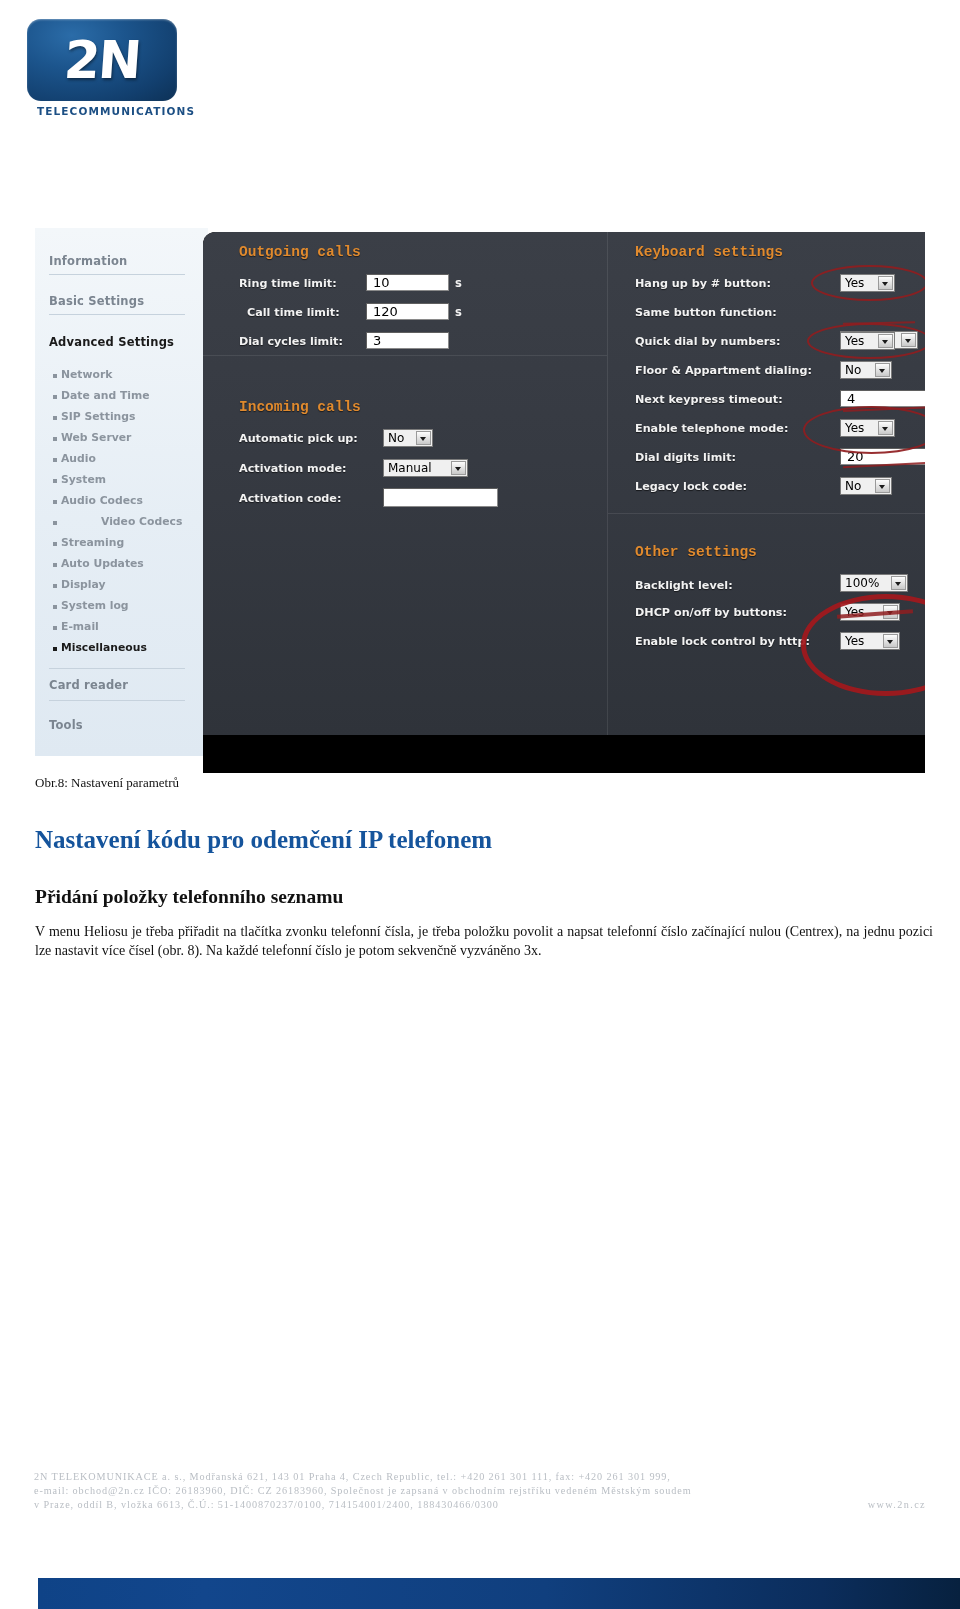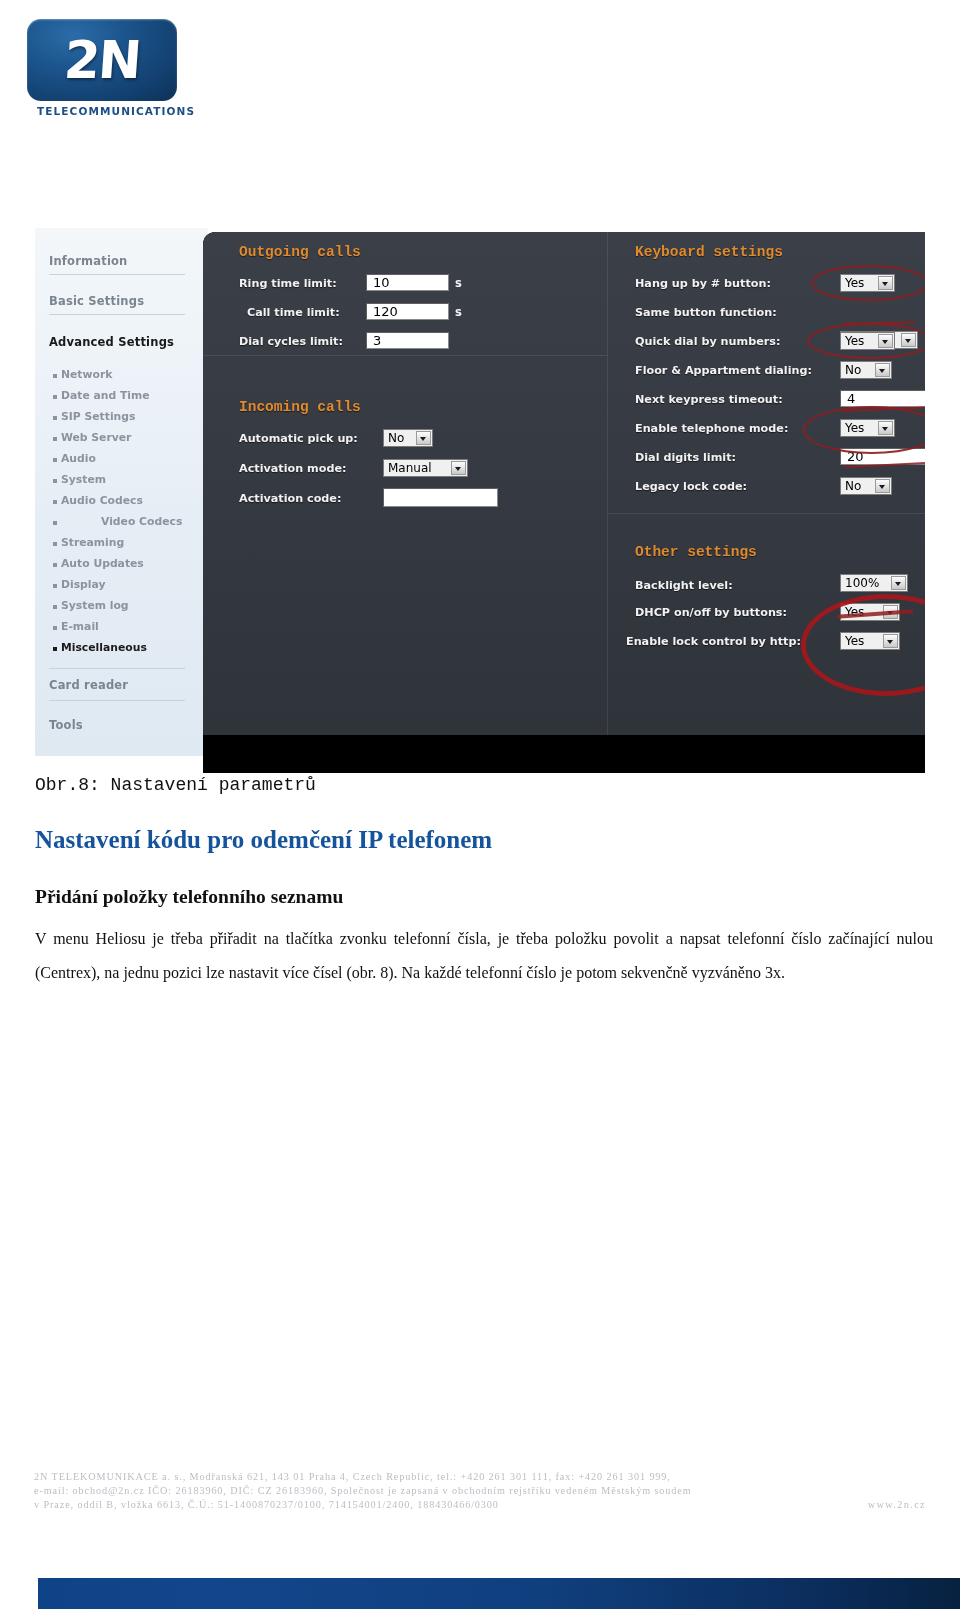--- a/index.html
+++ b/index.html
@@ -249,22 +249,22 @@
     height: 2px;
     background: #8f1d20;
     opacity: .85;
   }
 
   
   #caption {
     position: absolute;
     left: 35px;
     top: 775px;
-    font-family: Liberation Mono, monospace;
-    font-size: 18px;
+    font-family: Liberation Serif, serif;
+    font-size: 13px;
     color: #111;
     white-space: nowrap;
   }
   #h1 {
     position: absolute;
     left: 35px;
     top: 826px;
     font-family: "Liberation Serif", serif;
     font-size: 25px;
     font-weight: bold;
@@ -280,22 +280,22 @@
     font-weight: bold;
     color: #111;
     white-space: nowrap;
   }
   #body-par {
     position: absolute;
     left: 35px;
     top: 922px;
     width: 898px;
     font-family: "Liberation Serif", serif;
-    font-size: 16px;
-    line-height: 34px;
+    font-size: 14px;
+    line-height: 19px;
     color: #111;
     text-align: justify;
   }
 
   
   #footer {
     position: absolute;
     left: 34px;
     top: 1470px;
     width: 892px;
@@ -477,21 +477,21 @@
         <span>100%</span>
         <span class="selarrow"></span>
       </div>
 
       <div class="fld-label" style="left:432px; top:374px;">DHCP on/off by buttons:</div>
       <div class="selbox" style="left:637px; top:371px; width:60px;">
         <span>Yes</span>
         <span class="selarrow"></span>
       </div>
 
-      <div class="fld-label" style="left:423px; top:403px;">Enable lock control by http:</div>
+      <div class="fld-label" style="left:432px; top:403px;">Enable lock control by http:</div>
       <div class="selbox" style="left:637px; top:400px; width:60px;">
         <span>Yes</span>
         <span class="selarrow"></span>
       </div>
 
       <div class="red-ell" style="left:608px; top:33px; width:113px; height:32px;"></div>
       <div class="red-ell" style="left:604px; top:91px; width:121px; height:32px;"></div>
       <div class="red-ell" style="left:600px; top:174px; width:133px; height:44px;"></div>
       <div class="red-line" style="left:640px; top:176px; width:92px; transform:rotate(-2.5deg);"></div>
       <div class="red-line" style="left:640px; top:232px; width:86px; transform:rotate(-3deg);"></div>

